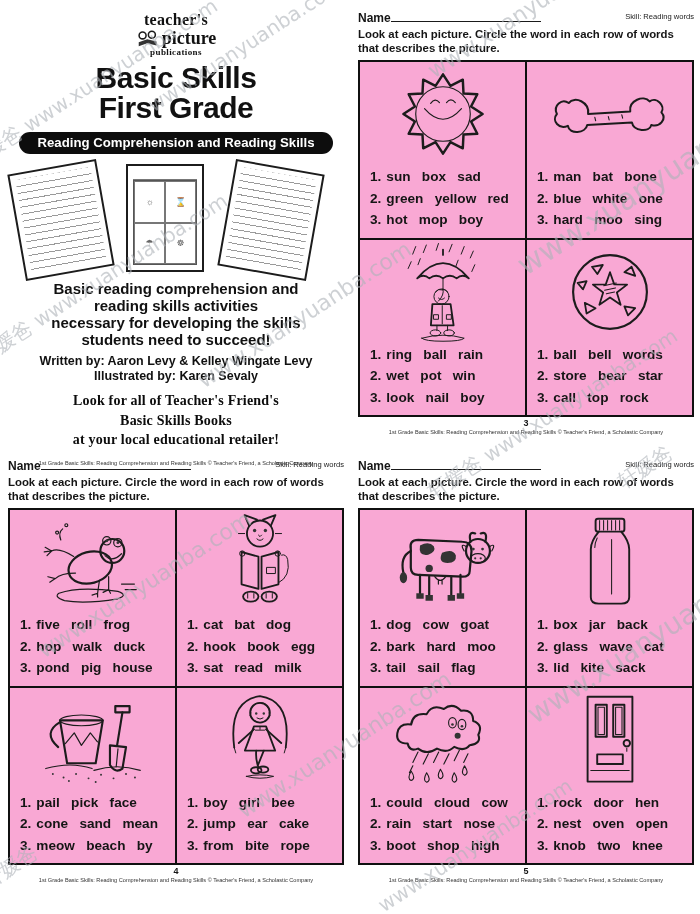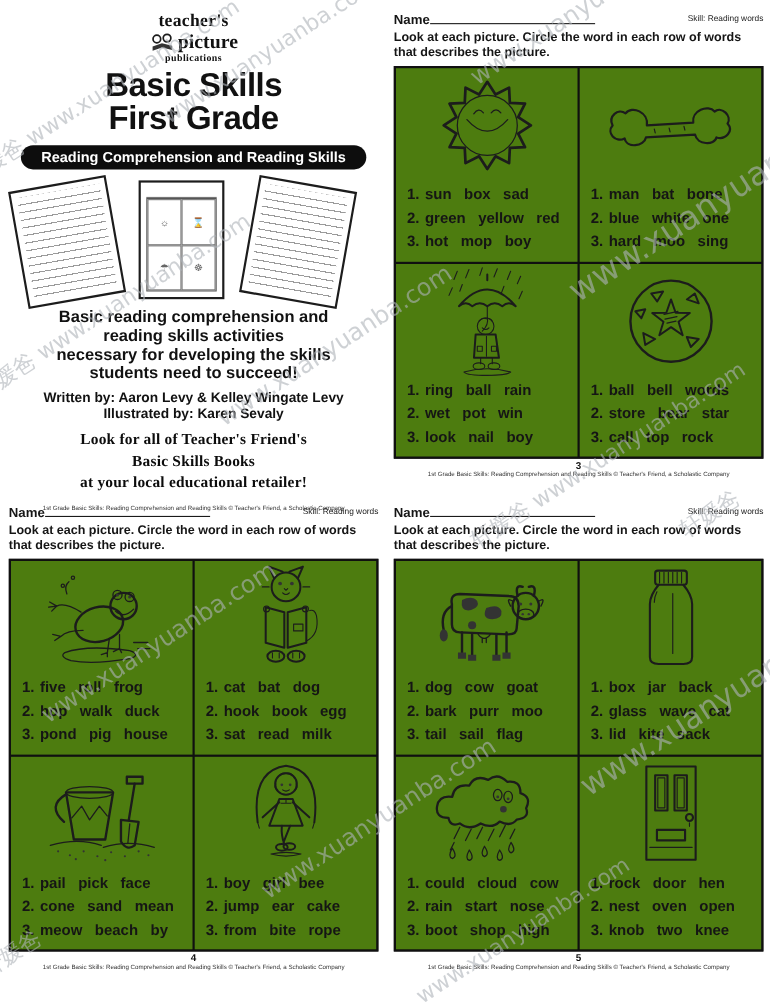--- a/index.html
+++ b/index.html
@@ -38,21 +38,21 @@
   
   .ws{position:absolute;width:336px;z-index:2;}
   .ws-p3{left:358px;top:10px;}
   .ws-p4{left:8px;top:458px;}
   .ws-p5{left:358px;top:458px;}
   .name-row{position:relative;font-size:12px;font-weight:bold;height:15px;}
   .name-line{display:inline-block;width:150px;border-bottom:1.6px solid #1a1a1a;height:11px;}
   .skill{position:absolute;right:0;top:2px;font-size:7.6px;font-weight:normal;color:#222;}
   .instr{margin-top:3px;font-size:11.4px;font-weight:bold;line-height:13.5px;}
   .grid{margin-top:5px;border:2px solid #101010;display:grid;grid-template-columns:1fr 1fr;background:#101010;grid-gap:2px;}
-  .cell{background:#4d7c0f;}
+  .cell{background:#f9a8d4;}
   .pic{height:104px;display:flex;align-items:center;justify-content:center;overflow:hidden;}
   .words{padding:0 2px 7px 10px;}
   .wrow{font-size:13.6px;font-weight:bold;line-height:21.5px;white-space:pre;}
   .num{margin-right:5px;}
   .pagenum{text-align:center;font-size:9px;font-weight:bold;margin-top:2px;line-height:9px;}
   .ws-footer{text-align:center;font-size:5.6px;color:#333;margin-top:1px;}
   svg{display:block;}
   .ink{stroke:#1c1c1c;fill:none;stroke-width:2.4;stroke-linecap:round;stroke-linejoin:round;}
   .ink-thin{stroke:#1c1c1c;fill:none;stroke-width:1.3;stroke-linecap:round;stroke-linejoin:round;}
   .fill{fill:#333;stroke:none;}
@@ -372,21 +372,21 @@
           <circle class="fill" cx="50" cy="57" r="4"></circle>
           <path class="ink" d="M40,64 L40,84 M50,66 L50,86 M74,66 L74,86 M84,64 L84,84"></path>
           <path class="fill" d="M36,84 h8 v6 h-8 Z M46,86 h8 v6 h-8 Z M70,86 h8 v6 h-8 Z M80,84 h8 v6 h-8 Z"></path>
           <path class="ink-thin" d="M56,66 q6,8 12,0 M60,70 v4 M64,70 v4"></path>
           <path class="ink" d="M30,38 Q18,44 22,62"></path>
           <ellipse class="fill" cx="22" cy="67" rx="4" ry="6"></ellipse>
         </svg>
       </div>
       <div class="words">
         <div class="wrow"><span class="num">1.</span><span>dog   cow   goat</span></div>
-        <div class="wrow"><span class="num">2.</span><span>bark   purr   moo</span></div>
+        <div class="wrow"><span class="num">2.</span><span>bark   hard   moo</span></div>
         <div class="wrow"><span class="num">3.</span><span>tail   sail   flag</span></div>
       </div>
     </div>
 
     <div class="cell">
       <div class="pic">
         <svg width="64" height="96" viewBox="0 0 80 120">
           <rect class="ink" x="22" y="6" width="36" height="16" rx="3"></rect>
           <path class="ink-thin" d="M27,8 V20 M32,8 V20 M37,8 V20 M42,8 V20 M47,8 V20 M52,8 V20"></path>
           <path class="ink" d="M26,22 Q16,34 16,44 L16,104 Q16,112 26,112 L54,112 Q64,112 64,104 L64,44 Q64,34 54,22"></path>

